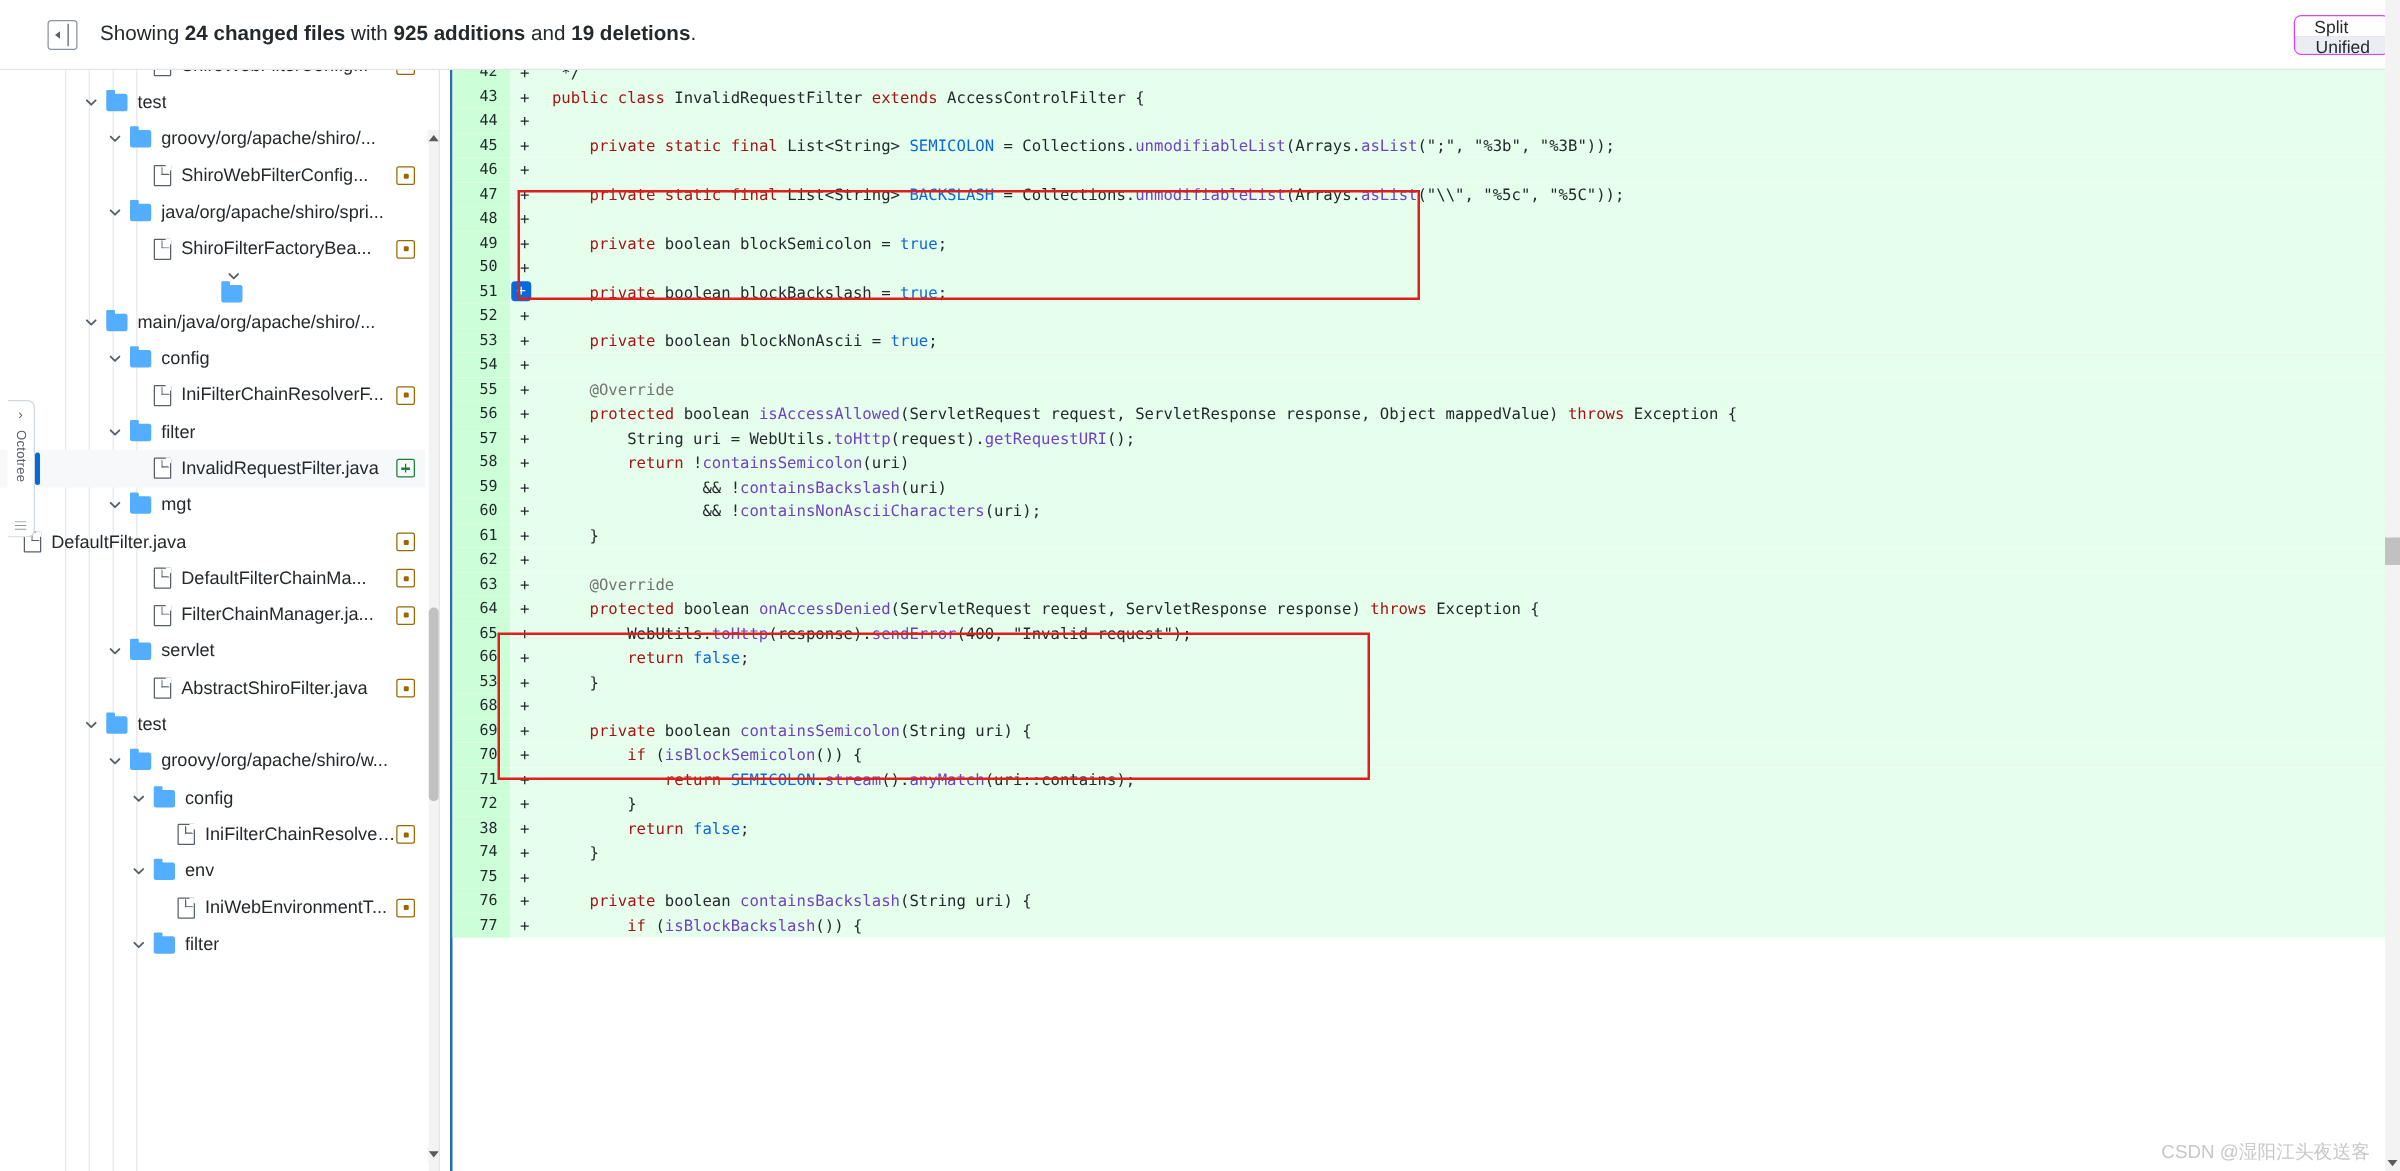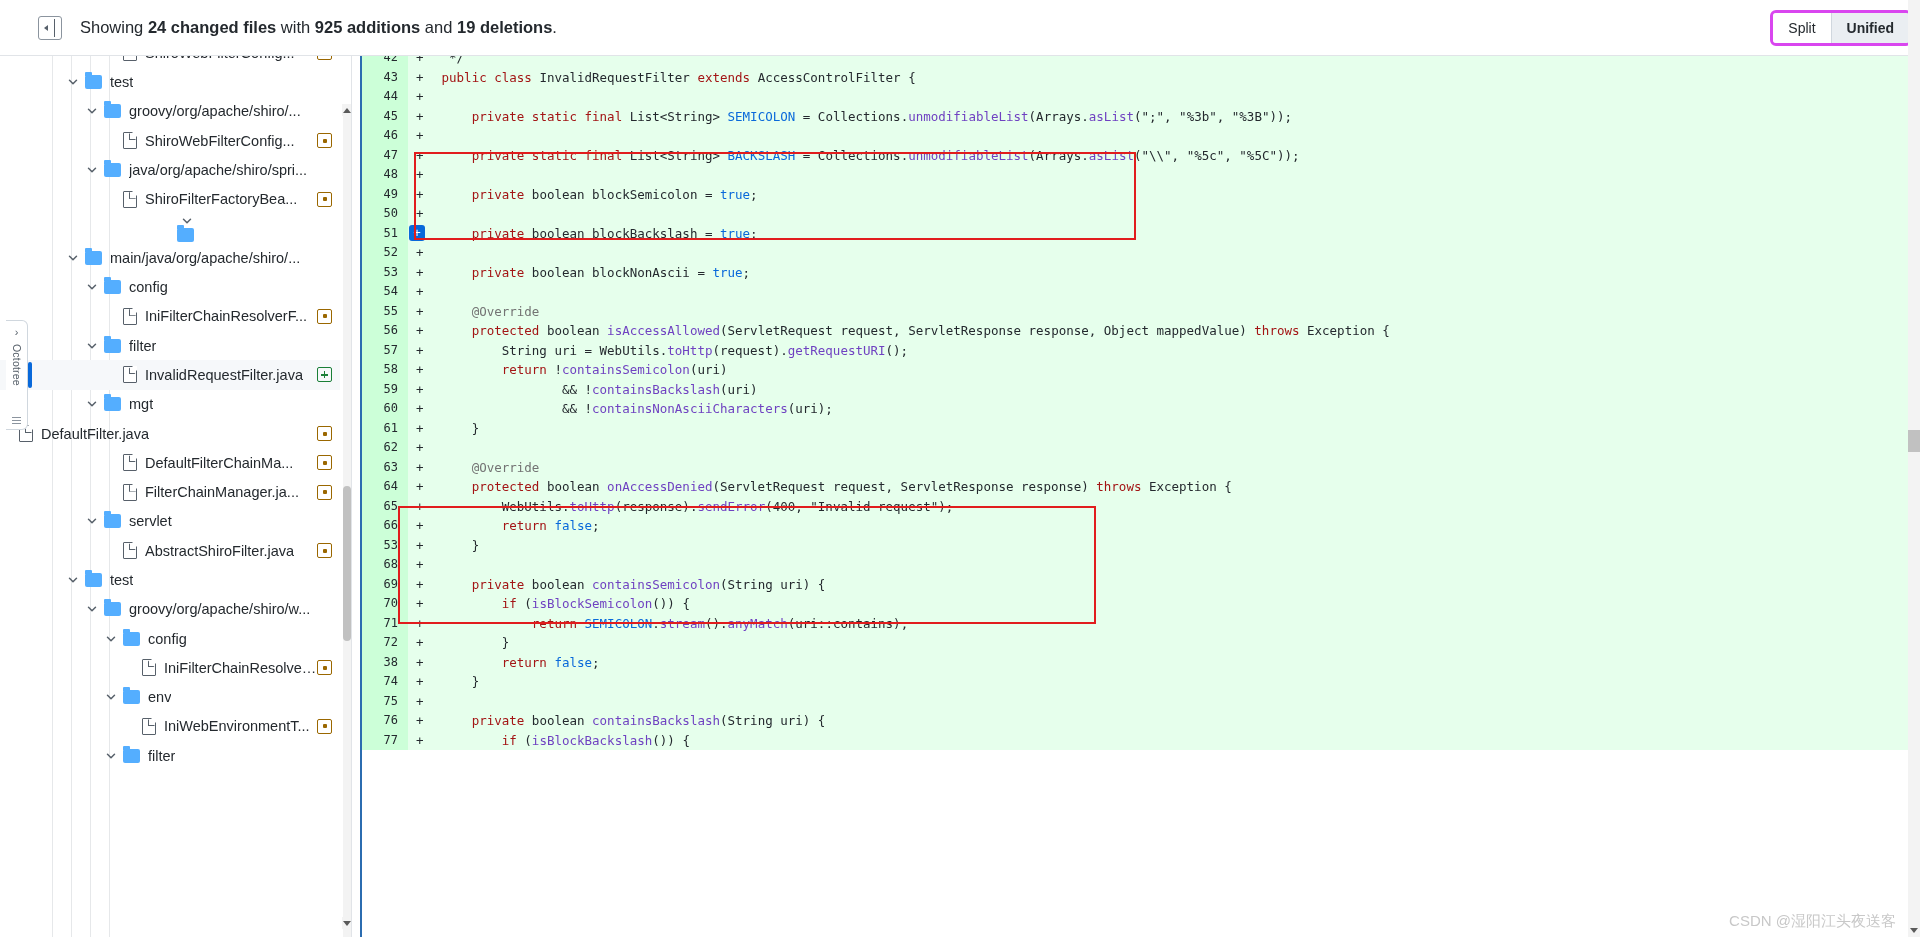--- a/index.html
+++ b/index.html
@@ -61,38 +61,39 @@
     margin-left: 18px;
     font-size: 16.5px;
     color: #24292e;
     white-space: nowrap;
   }
   .header-text b { font-weight: 700; }
 
   .seg-group {
     margin-left: auto;
     display: flex;
-    border: 3px solid #d946ef;
+    border: 1px solid #d946ef;
     border-radius: 6px;
     overflow: hidden;
     background: #f0abfc;
     height: 30px;
+    flex-direction: column;
   }
   .seg-btn {
     font-size: 14px;
     padding: 0 15px;
     display: flex; align-items: center;
     background: #ffffff;
     color: #24292e;
     cursor: pointer;
     border: none;
     font-family: "Liberation Sans", sans-serif;
   }
   .seg-btn + .seg-btn { border-left: 1px solid #d0d7de; }
-  .seg-btn.active { background: #eaeef2; font-weight: bold; }
+  .seg-btn.active { background: #eaeef2; }
 
   
   .sidebar {
     position: absolute;
     left: 0; top: 56px;
     width: 352px;
     height: 881px;
     background: #ffffff;
     overflow: hidden;
     box-sizing: border-box;

